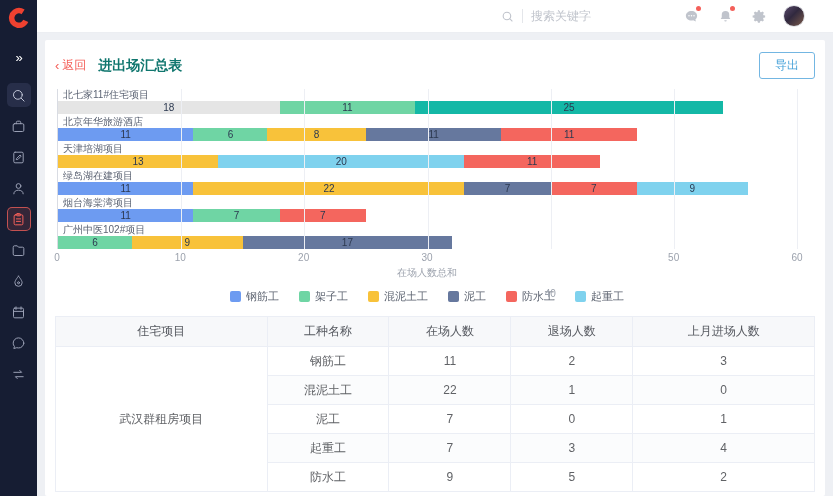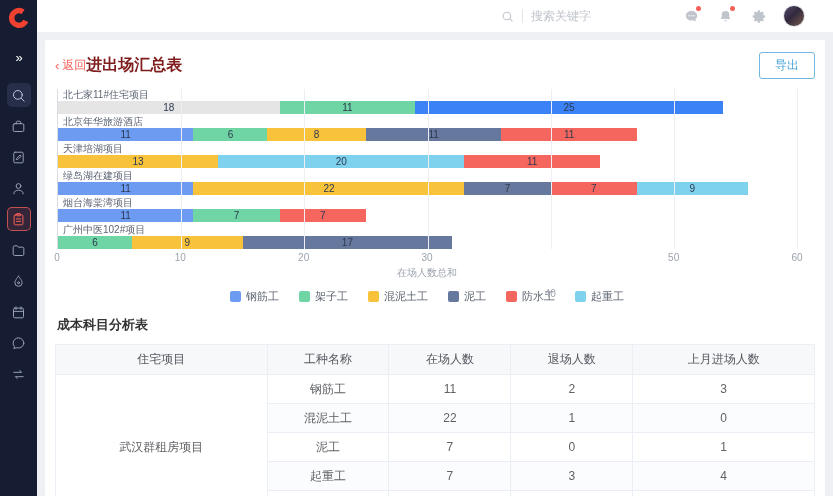--- a/index.html
+++ b/index.html
@@ -36,21 +36,21 @@
   .avatar { width:22px; height:22px; border-radius:50%; cursor:pointer;
     background:linear-gradient(135deg,#5a4a6b 0%,#31293f 45%,#7a5a4a 100%); border:1px solid #e2e4e8; }
 
   
   .main { flex:1; padding:7px 8px 0 8px; overflow:hidden; }
   .card { background:#fff; border-radius:2px; height:100%; padding:12px 10px 0 10px; }
 
   .page-head { display:flex; align-items:center; }
   .back-link { display:flex; align-items:center; gap:3px; color:#f4605a; font-size:12px; cursor:pointer; }
   .back-chevron { font-size:13px; line-height:1; }
-  .page-title { font-size:16px; font-weight:bold; color:#7f1d1d; margin-left:0; }
+  .page-title { font-size:14px; font-weight:bold; color:#0f766e; margin-left:12px; }
   .export-btn { margin-left:auto; background:#fff; border:1px solid #73b6e2; color:#47a2d9;
     font-size:12px; padding:4px 15px; border-radius:3px; cursor:pointer; font-family:inherit; }
 
   
   .chart { margin:10px 18px 0 2px; }
   .chart-plot { position:relative; border-left:1px solid #d9dce3; }
   .gridlines { position:absolute; inset:0; pointer-events:none; }
   .gridline { position:absolute; top:0; bottom:0; width:1px; background:#edeff4; }
   .bar-row { margin-bottom:2px; }
   .bar-label { font-size:10px; color:#5b6373; margin:0 0 1px 5px; line-height:11px; }
@@ -205,21 +205,21 @@
                 <div class="gridline" style="left: 66.6667%;"></div>
                 <div class="gridline" style="left: 83.3333%;"></div>
                 <div class="gridline" style="left: 100%;"></div>
               </div>
             <div id="bar-rows">
                 <div class="bar-row">
                   <div class="bar-label">北七家11#住宅项目</div>
                   <div class="bar-track">
                     <div class="bar-seg" style="width: 30%; background: #e5e5e5;">18</div>
                     <div class="bar-seg" style="width: 18.3333%; background: rgb(111, 213, 164);">11</div>
-                    <div class="bar-seg" style="width: 41.6667%; background: #3b82f6;">25</div>
+                    <div class="bar-seg" style="width: 41.6667%; background: #14b8a6;">25</div>
                   </div>
                 </div>
                 <div class="bar-row">
                   <div class="bar-label">北京年华旅游酒店</div>
                   <div class="bar-track">
                     <div class="bar-seg" style="width: 18.3333%; background: rgb(109, 155, 241);">11</div>
                     <div class="bar-seg" style="width: 10%; background: rgb(111, 213, 164);">6</div>
                     <div class="bar-seg" style="width: 13.3333%; background: rgb(248, 194, 58);">8</div>
                     <div class="bar-seg" style="width: 18.3333%; background: rgb(102, 120, 158);">11</div>
                     <div class="bar-seg" style="width: 18.3333%; background: rgb(244, 102, 94);">11</div>
@@ -293,21 +293,20 @@
                 <span class="legend-name">防水工</span>
               </div>
               <div class="legend-item">
                 <span class="legend-swatch" style="background: rgb(127, 210, 238);"></span>
                 <span class="legend-name">起重工</span>
               </div>
             </div>
         </div>
 
         <div class="table-sec">
-          <div class="table-title">成本科目分析表</div>
           <table>
             <thead>
                 <tr id="table-head-row">
                   <th>住宅项目</th>
                   <th>工种名称</th>
                   <th>在场人数</th>
                   <th>退场人数</th>
                   <th>上月进场人数</th>
                 </tr>
               </thead>

